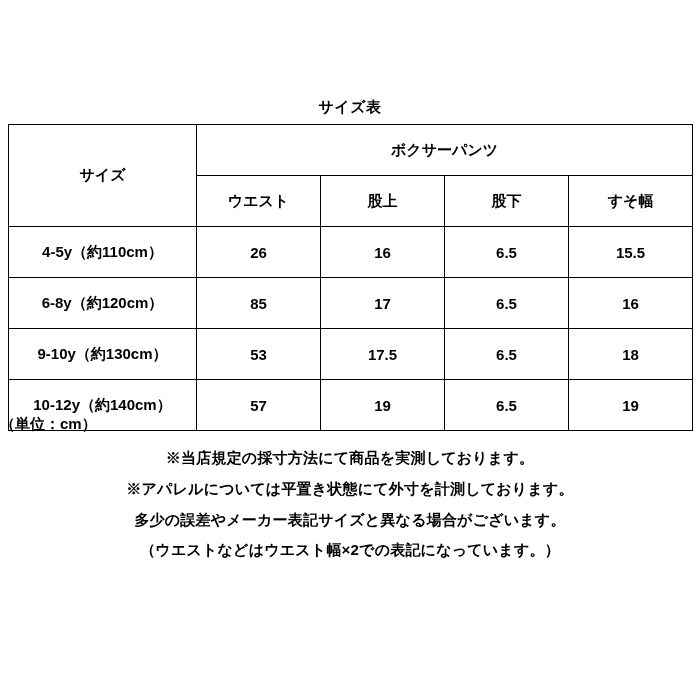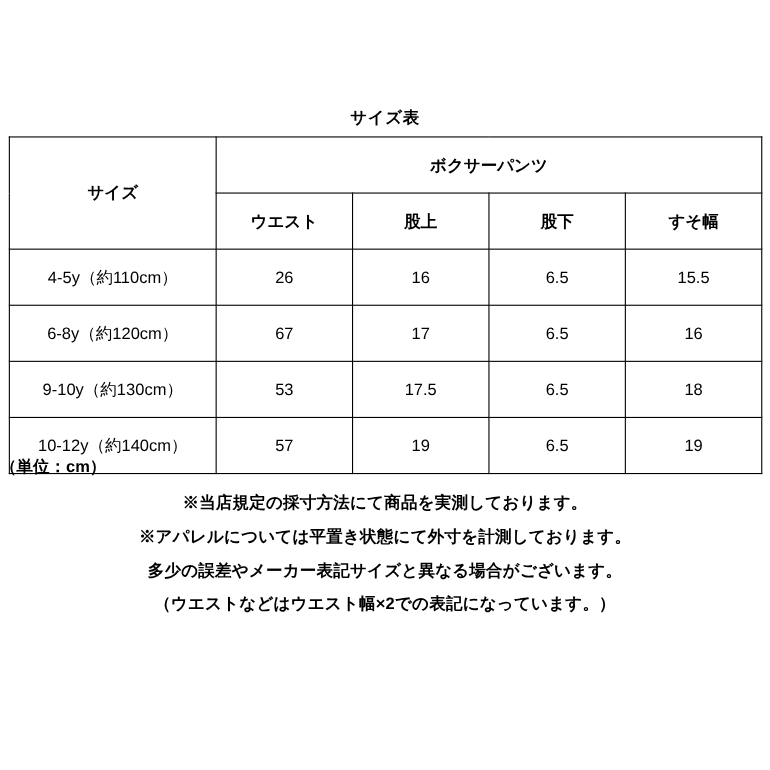--- a/index.html
+++ b/index.html
@@ -40,21 +40,21 @@
     border-collapse: collapse;
     width: 684px;
     table-layout: fixed;
   }
   table.size-table th,
   table.size-table td {
     border: 1px solid #000000;
     text-align: center;
     vertical-align: middle;
     font-size: 15px;
-    font-weight: normal;
+    font-weight: bold;
     padding: 0;
     height: 50px;
   }
   table.size-table th {
     font-weight: bold;
   }
   .col-size { width: 188px; }
   .col-val  { width: 124px; }
 
   th.size-head {
@@ -132,21 +132,21 @@
       <tbody>
         <tr>
           <td class="row-label">4-5y（約110cm）</td>
           <td class="value">26</td>
           <td class="value">16</td>
           <td class="value">6.5</td>
           <td class="value">15.5</td>
         </tr>
         <tr>
           <td class="row-label">6-8y（約120cm）</td>
-          <td class="value">67</td>
+          <td class="value">85</td>
           <td class="value">17</td>
           <td class="value">6.5</td>
           <td class="value">16</td>
         </tr>
         <tr>
           <td class="row-label">9-10y（約130cm）</td>
           <td class="value">53</td>
           <td class="value">17.5</td>
           <td class="value">6.5</td>
           <td class="value">18</td>

